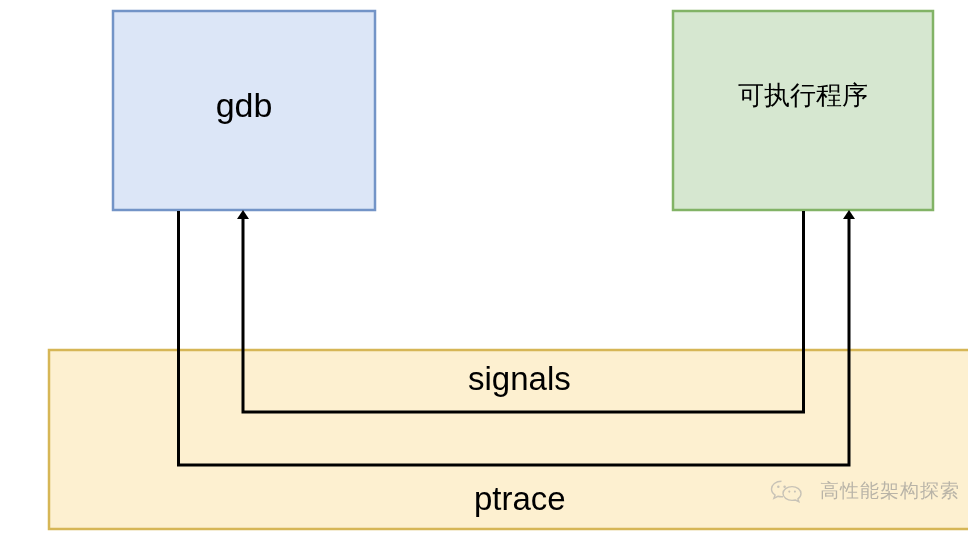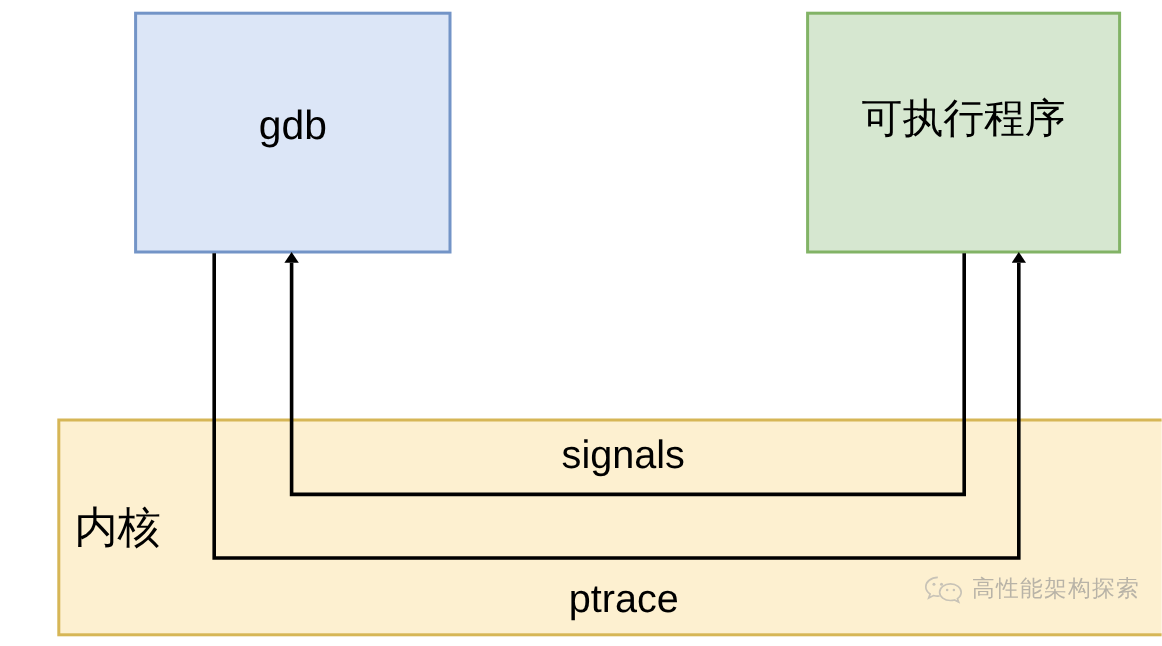--- a/index.html
+++ b/index.html
@@ -37,21 +37,21 @@
     top: 88px;
     width: 264px;
     text-align: center;
     font-size: 34px;
   }
   #exe-label {
     left: 628px;
     top: 82px;
     width: 262px;
     text-align: center;
-    font-size: 34px;
+    font-size: 26px;
   }
   #kernel-label {
     left: 18px;
     top: 422px;
     font-size: 36px;
   }
   #signals-label {
     left: 424px;
     top: 362px;
     font-size: 33px;
@@ -60,21 +60,21 @@
     left: 430px;
     top: 482px;
     font-size: 33px;
   }
   #watermark {
     position: absolute;
     left: 726px;
     top: 478px;
     display: flex;
     align-items: center;
-    gap: 6px;
+    gap: 16px;
     opacity: 0.62;
     user-select: none;
   }
   #watermark .wm-text {
     font-size: 19px;
     color: #8f8f8f;
     letter-spacing: 1px;
     white-space: nowrap;
   }
 </style>
@@ -98,21 +98,20 @@
 
     <path d="M 134.5 211 L 134.5 465 L 805 465 L 805 219" fill="none" stroke="#000000" stroke-width="3" marker-end="url(#arrowhead)"></path>
 
     <path d="M 759.5 211 L 759.5 412 L 199 412 L 199 219" fill="none" stroke="#000000" stroke-width="3" marker-end="url(#arrowhead)"></path>
   </svg>
 
   <div class="box-label" id="gdb-label">gdb</div>
 
   <div class="box-label" id="exe-label">可执行程序</div>
 
-  <div class="box-label" id="kernel-label">内核</div>
 
   <div class="box-label" id="ptrace-label">ptrace</div>
 
   <div class="box-label" id="signals-label">signals</div>
 
   <div id="watermark">
     <svg width="34" height="25" viewBox="0 0 34 25">
       <g fill="none" stroke="#a8a8a8" stroke-width="1.4">
         <path d="M 11.5 2.2 C 5.8 2.2 1.5 5.8 1.5 10.0 C 1.5 12.4 2.9 14.6 5.1 16.0 L 3.9 19.3 L 7.9 17.3 C 9.0 17.6 10.2 17.8 11.5 17.8 C 12.0 17.8 12.5 17.8 13.0 17.7"></path>
         <path d="M 22.0 7.6 C 27.0 7.6 31.0 10.8 31.0 14.6 C 31.0 16.7 29.8 18.6 27.9 19.9 L 28.9 22.7 L 25.4 21.0 C 24.3 21.3 23.2 21.4 22.0 21.4 C 17.0 21.4 13.0 18.3 13.0 14.6 C 13.0 10.8 17.0 7.6 22.0 7.6 Z"></path>

